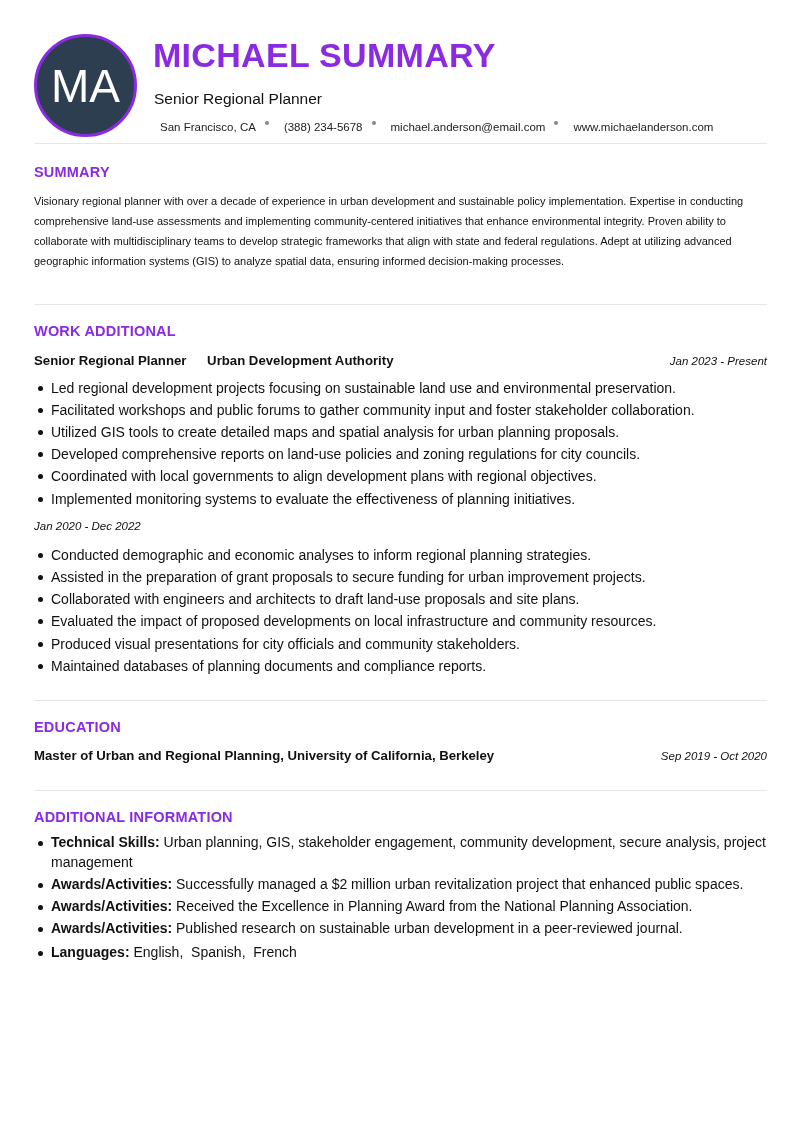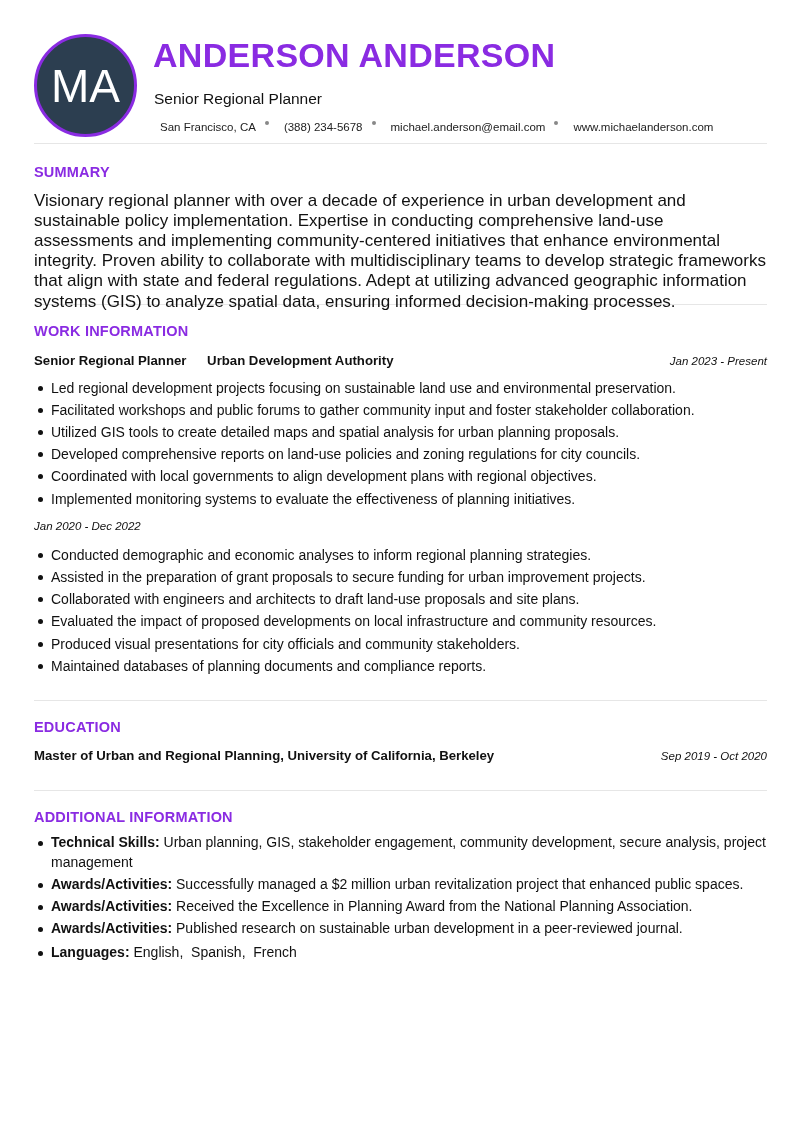--- a/index.html
+++ b/index.html
@@ -94,21 +94,21 @@
       font-weight: 700;
       letter-spacing: 0.2px;
       line-height: 1;
     }
     .summary-section {
       height: 161px;
       padding-top: 21px;
     }
     .summary-text {
       margin-top: 11px;
-      font-size: 17px;
+      font-size: 11px;
       line-height: 20.2px;
       color: #111;
     }
 
     .work-section {
       height: 396px;
       padding-top: 19px;
     }
     .job {
       margin-top: 14px;
@@ -190,40 +190,40 @@
   </style>
 </head>
 <body>
 
 <div class="page">
 
   <header class="header">
     <div class="avatar">
       <span class="avatar-initials">MA</span>
     </div>
-    <h1 class="name">ANDERSON ANDERSON</h1>
+    <h1 class="name">MICHAEL SUMMARY</h1>
     <div class="job-title">Senior Regional Planner</div>
     <div class="contact">
       <span>San Francisco, CA</span>
       <span class="sep"></span>
       <span>(388) 234-5678</span>
       <span class="sep"></span>
       <span>michael.anderson@email.com</span>
       <span class="sep"></span>
       <span>www.michaelanderson.com</span>
     </div>
   </header>
 
   <section class="section summary-section">
     <h2 class="section-title">SUMMARY</h2>
     <p class="summary-text">Visionary regional planner with over a decade of experience in urban development and sustainable policy implementation. Expertise in conducting comprehensive land-use assessments and implementing community-centered initiatives that enhance environmental integrity. Proven ability to collaborate with multidisciplinary teams to develop strategic frameworks that align with state and federal regulations. Adept at utilizing advanced geographic information systems (GIS) to analyze spatial data, ensuring informed decision-making processes.</p>
   </section>
 
   <section class="section work-section">
-    <h2 class="section-title">WORK INFORMATION</h2>
+    <h2 class="section-title">WORK ADDITIONAL</h2>
 
     <div class="job">
       <div class="job-head">
         <div class="job-role">
           <span>Senior Regional Planner</span>
           <span class="company">Urban Development Authority</span>
         </div>
         <div class="job-dates">Jan 2023 - Present</div>
       </div>
       <ul class="bullets">

